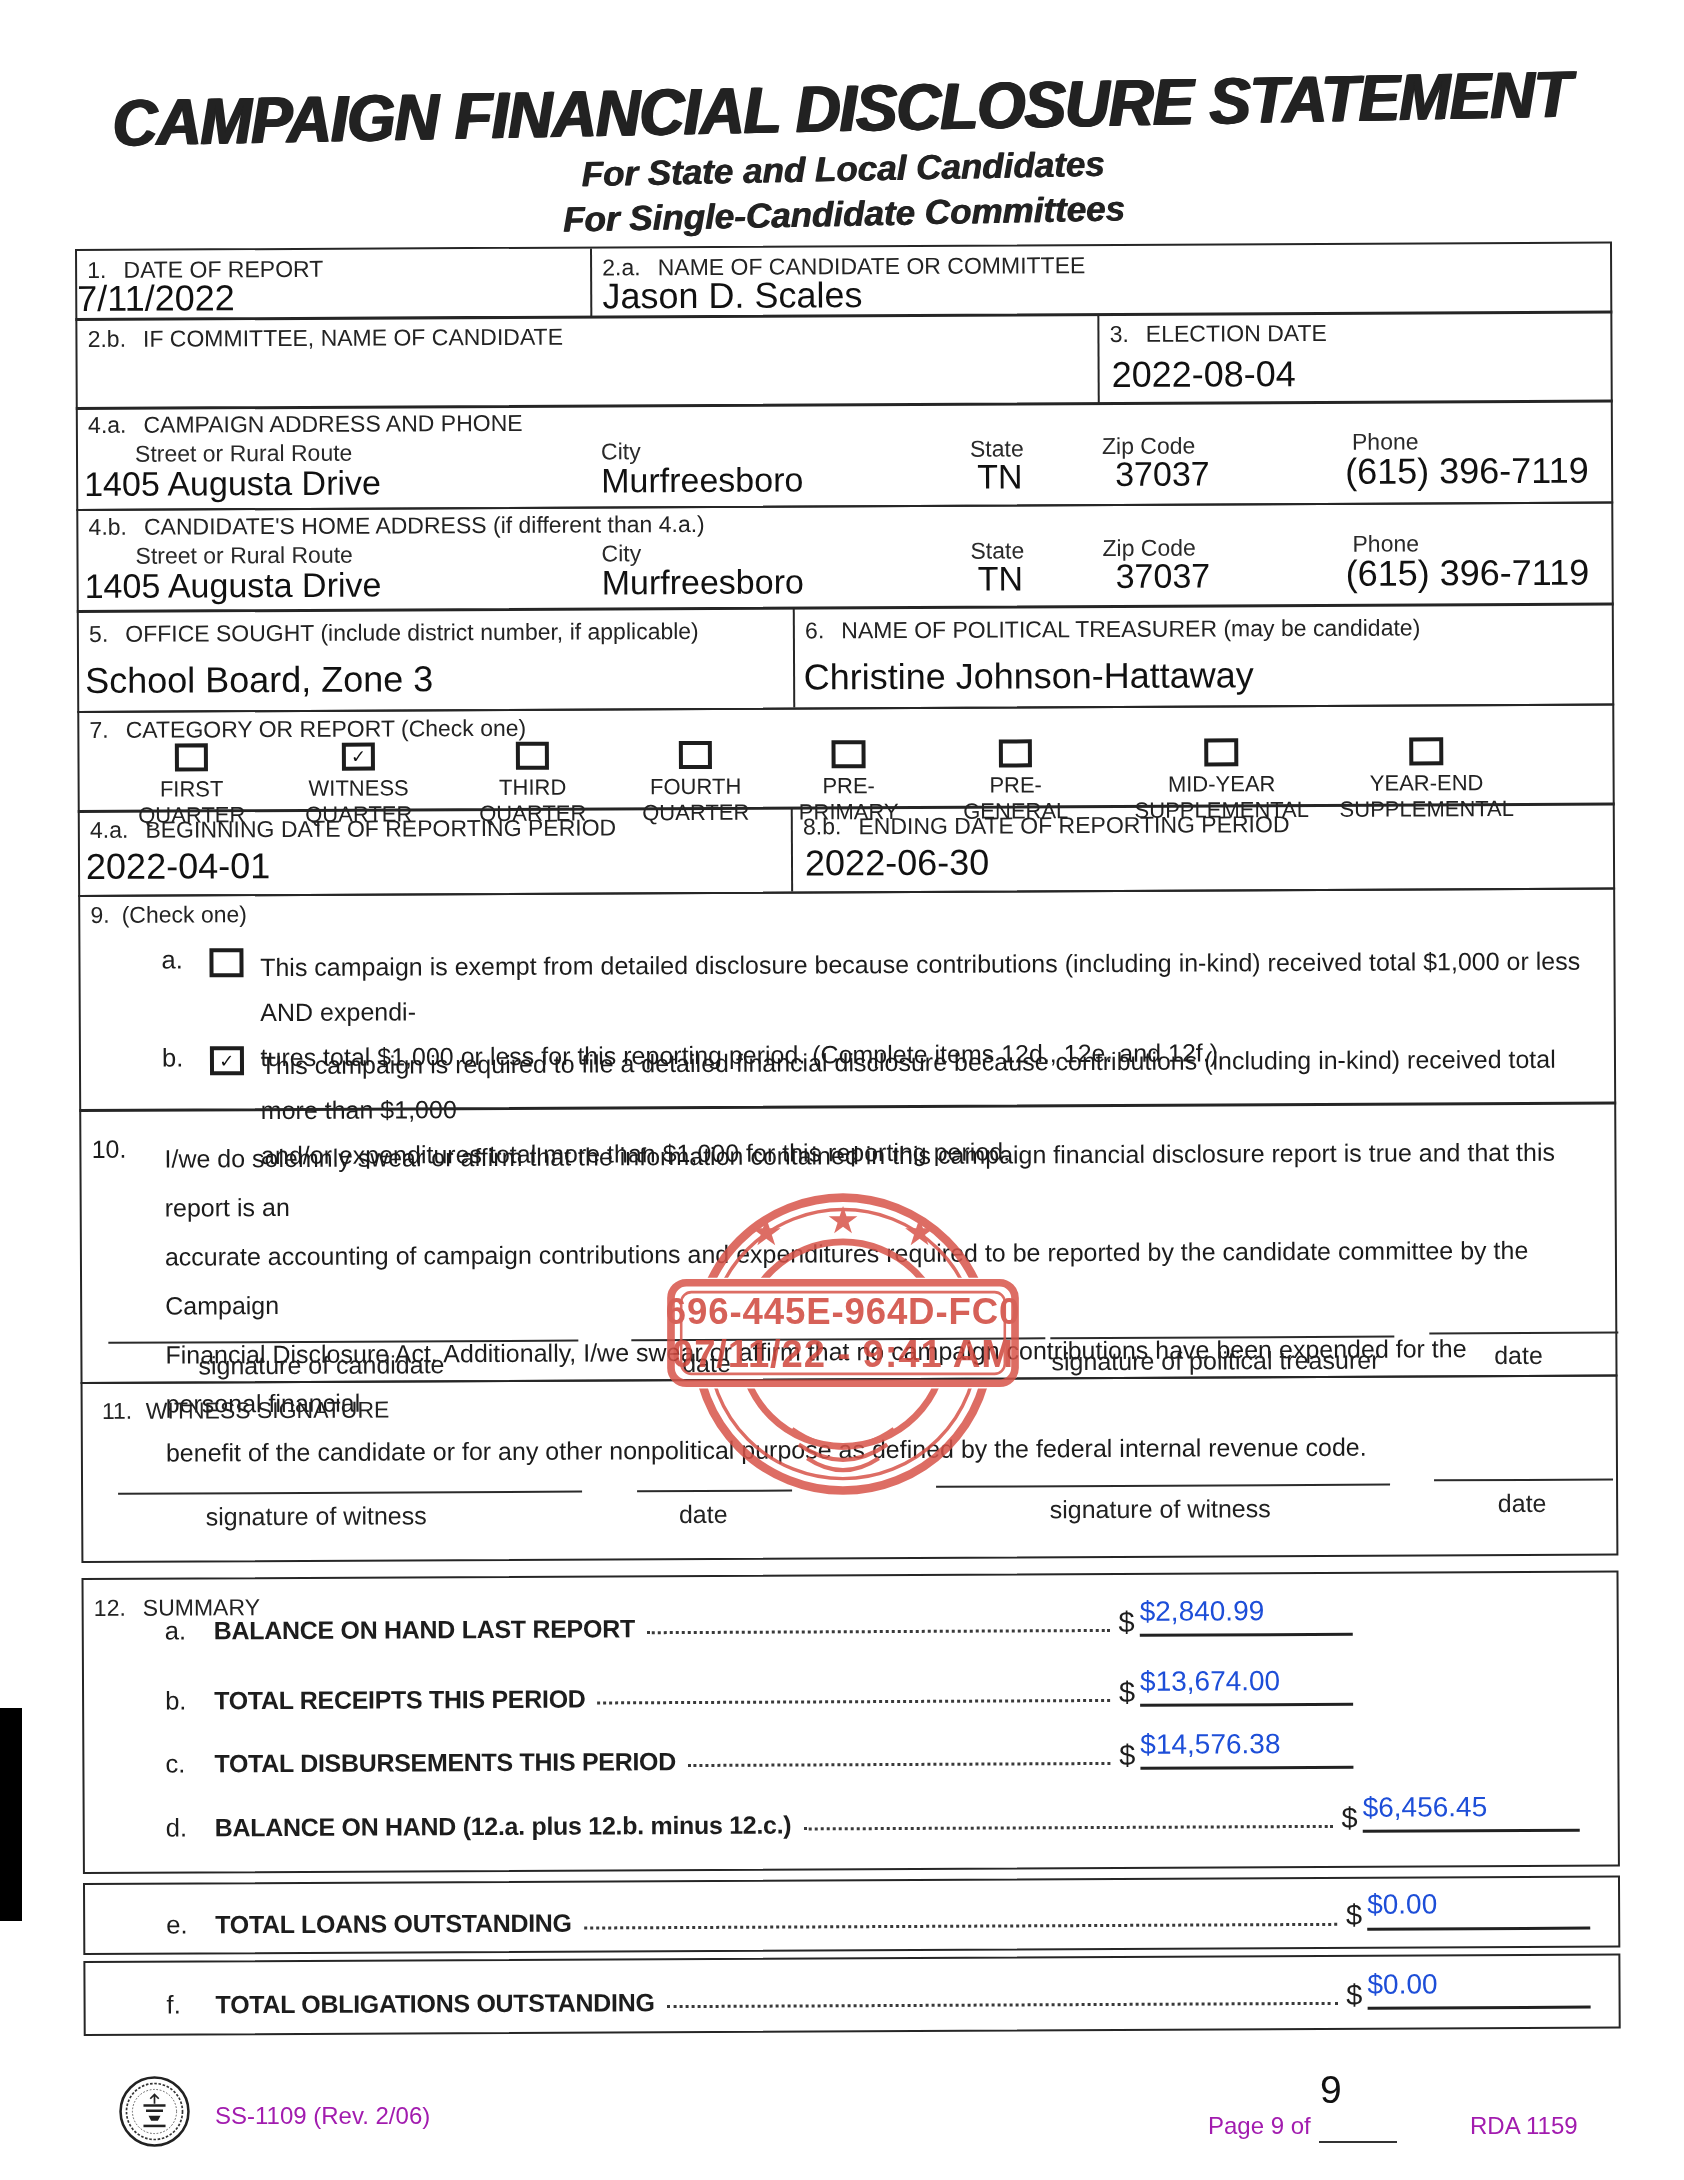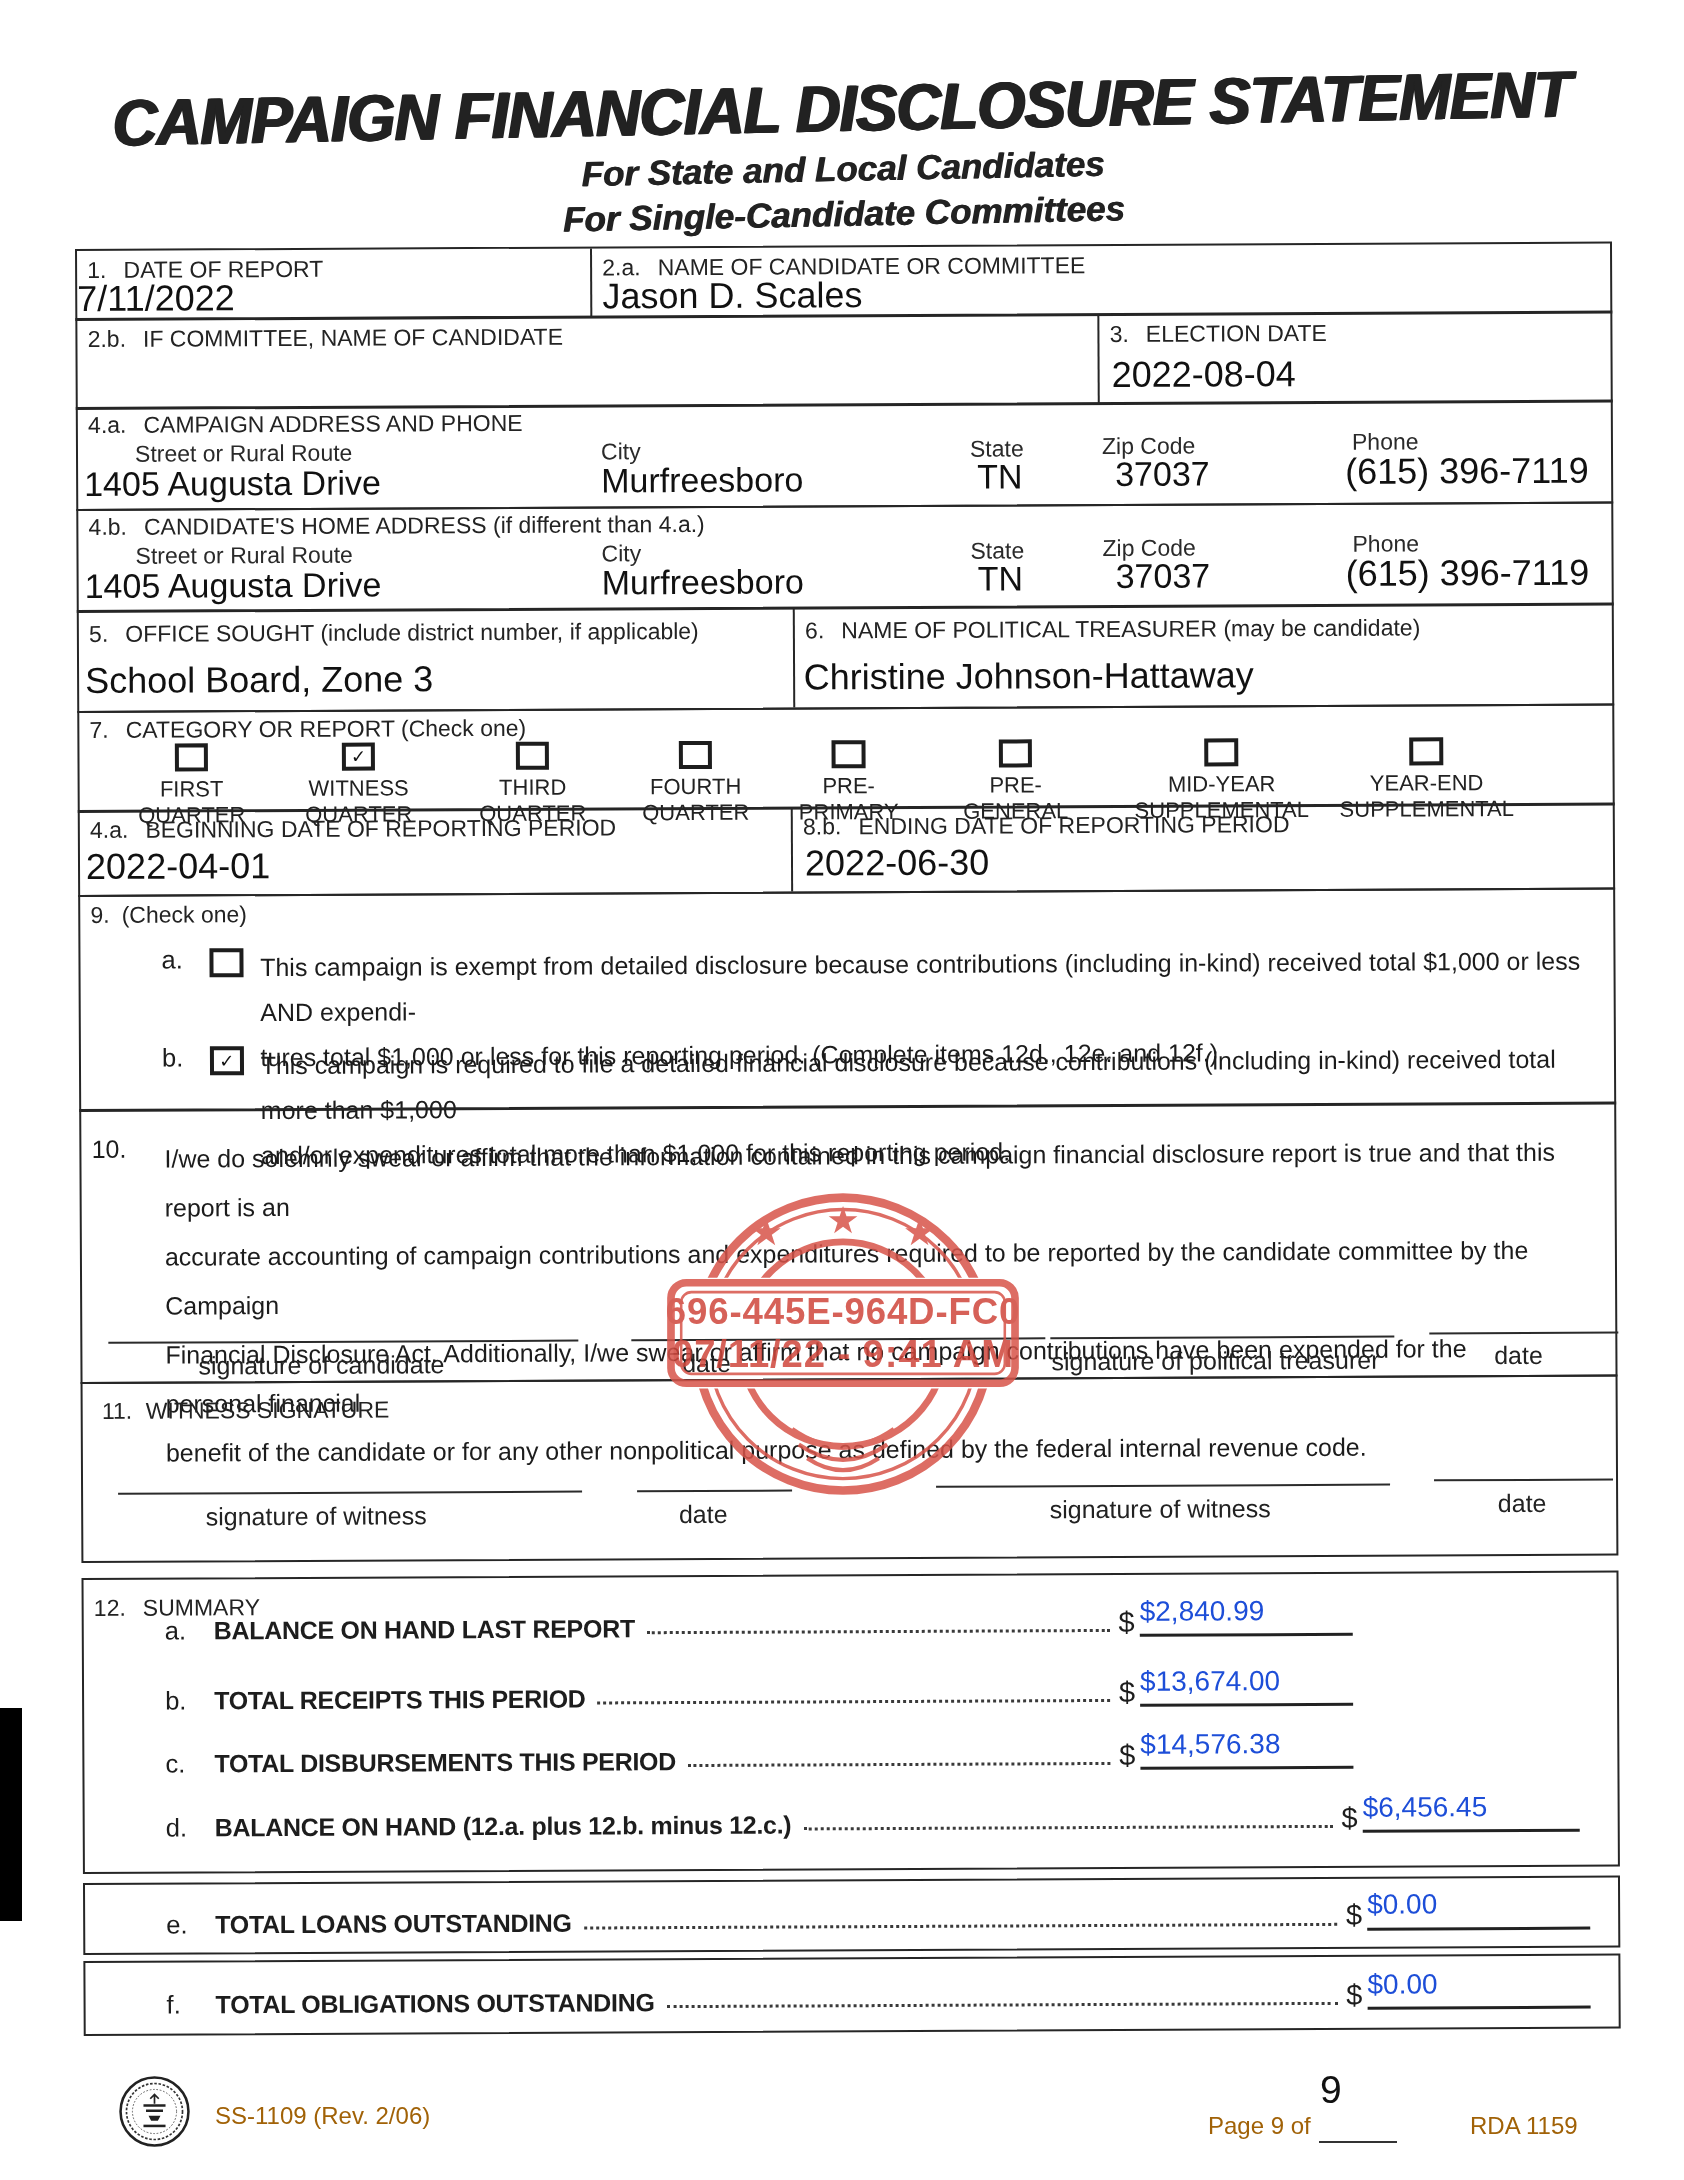--- a/index.html
+++ b/index.html
@@ -47,21 +47,21 @@
   .sumrow .slabel{font-size:25px;font-weight:bold;letter-spacing:-0.3px;white-space:nowrap;}
   .leader{flex:1;border-bottom:3.4px dotted #3a3a3a;height:0;margin:0 8.5px 8.5px 12px;align-self:flex-end;}
   .cur{font-size:29px;margin:0 5.1px 1.7px 0;flex:none;}
   .blank{position:relative;border-bottom:3.4px solid #222;height:1.7px;flex:none;align-self:flex-end;margin-bottom:3.4px;}
   .amt{position:absolute;left:0;bottom:6.8px;font-size:28px;color:#1d4ed8;white-space:nowrap;}
 
   
   .stamp{position:absolute;left:664px;top:1184px;width:358px;height:327px;opacity:0.85;z-index:5;pointer-events:none;}
 
   
-  .foot{position:absolute;font-size:24px;color:#a16207;white-space:nowrap;}
+  .foot{position:absolute;font-size:24px;color:#a21caf;white-space:nowrap;}
   .pageblank{position:absolute;border-bottom:2.6px solid #333;height:0;width:78px;}
   .pagenum{position:absolute;font-size:39px;color:#111;}
 
   .scanbar{position:absolute;left:0;top:1708px;width:22px;height:213px;background:#000;}
 </style>
 </head>
 <body>
 
 <div class="hdr">
   <div class="main">CAMPAIGN FINANCIAL DISCLOSURE STATEMENT</div>

